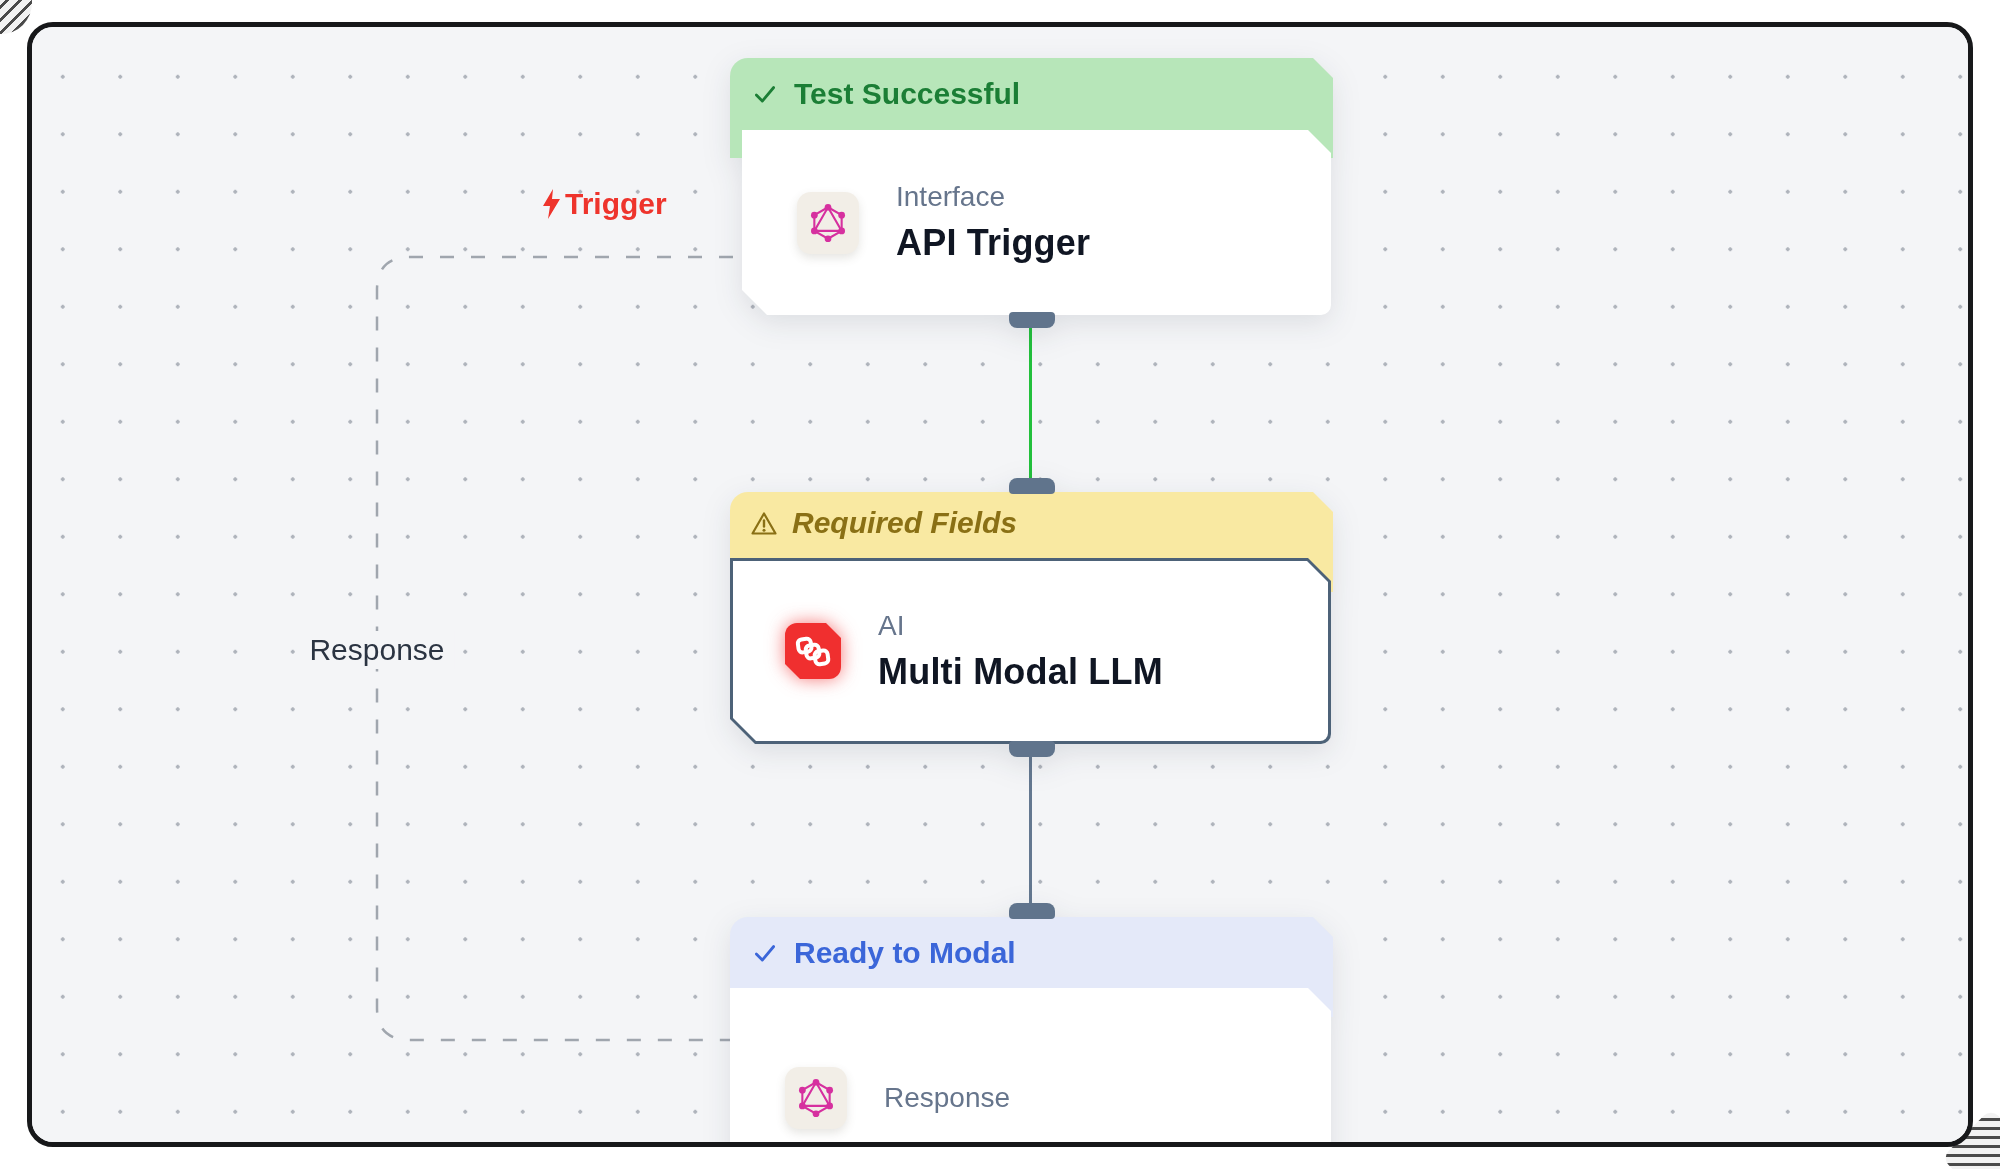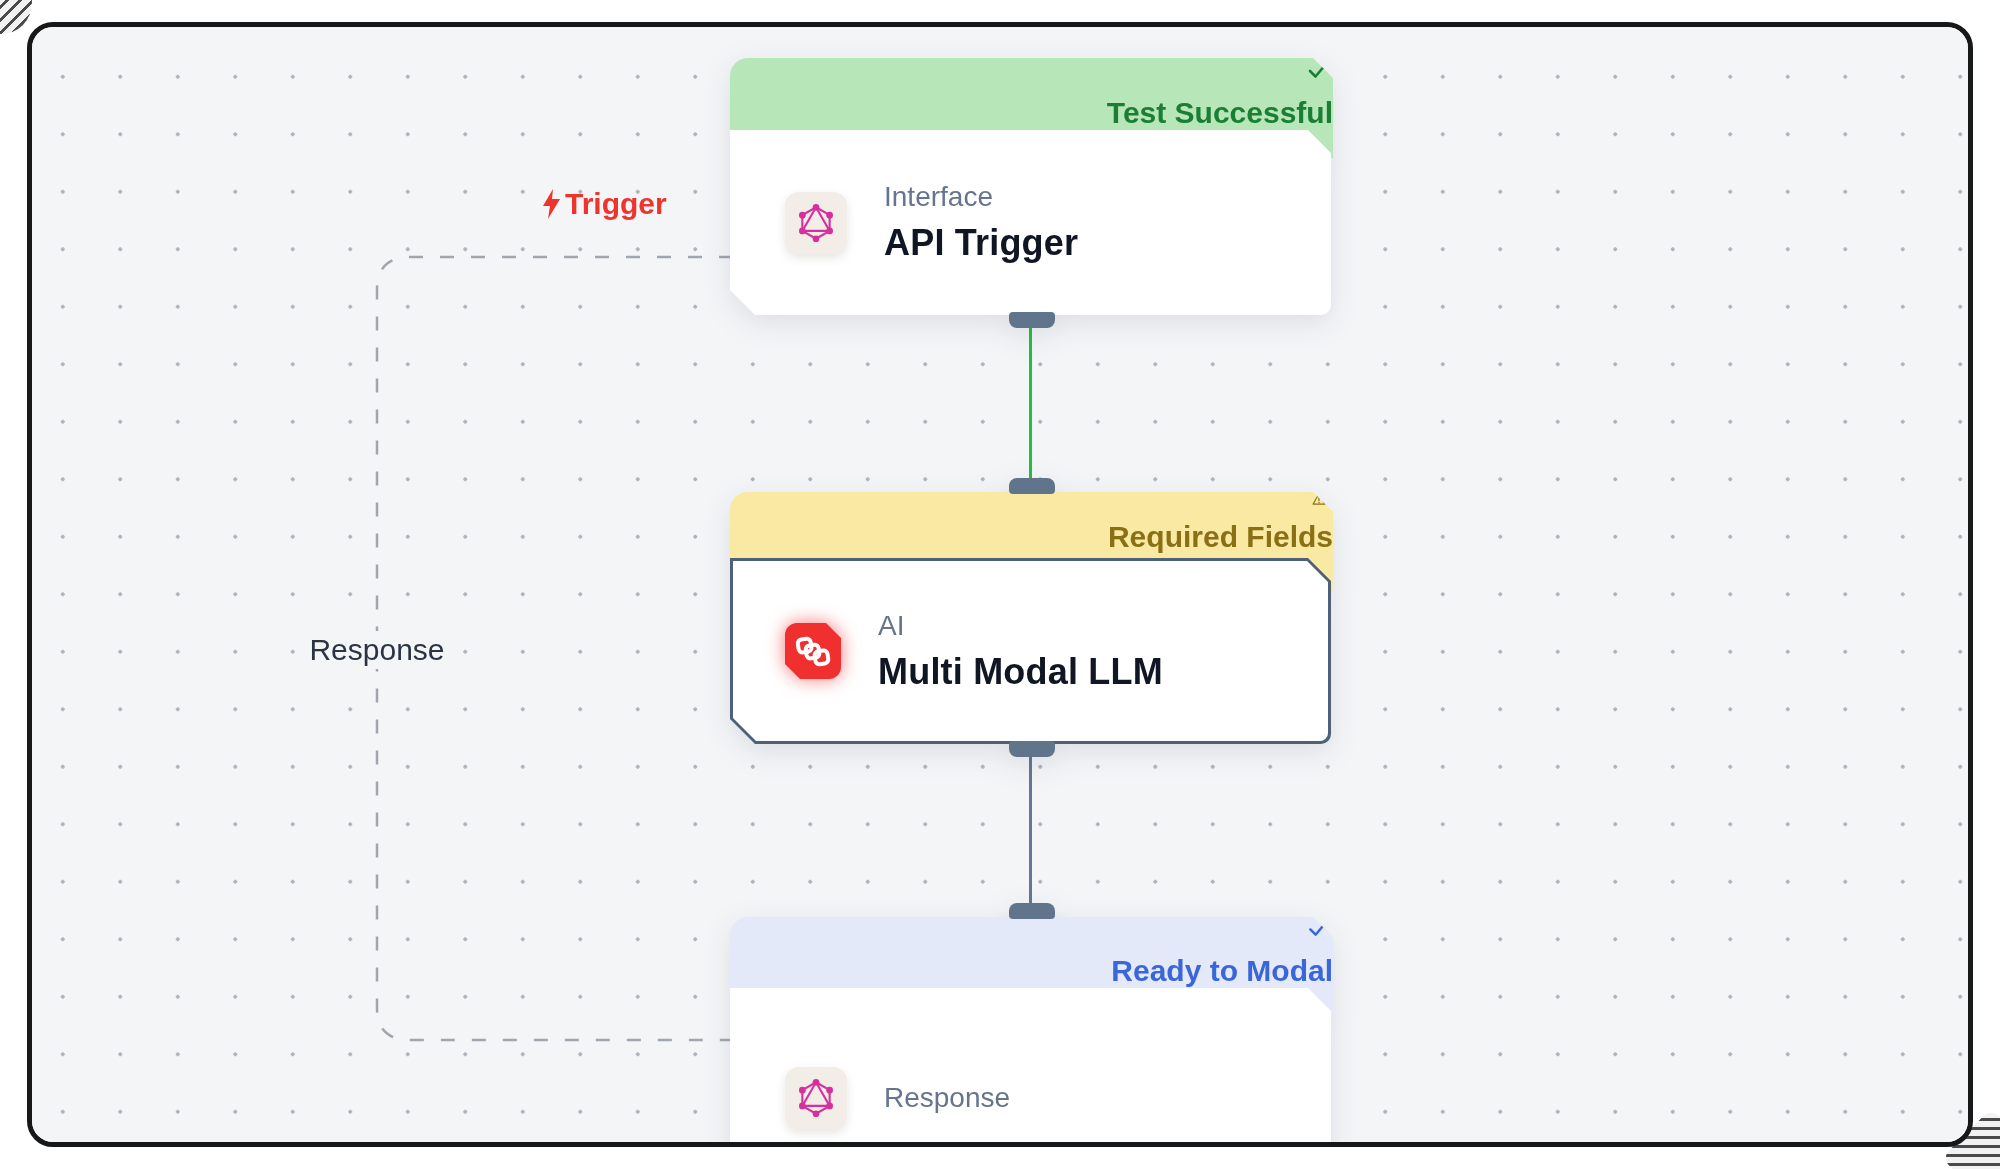--- a/index.html
+++ b/index.html
@@ -26,29 +26,29 @@
 
   .edge-label{position:absolute;z-index:4;font-size:30px;}
   .trigger-label{display:flex;align-items:center;gap:2px;color:#ee342c;font-weight:700;}
   .response-label{transform:translate(-50%,-50%);color:#2b3442;font-weight:500;
                   background:#f4f5f7;padding:2px 10px;}
 
   
   .node{position:absolute;width:603px;z-index:3;filter:drop-shadow(0 8px 14px rgba(20,30,50,0.10));}
   .node-header{position:absolute;left:0;top:0;right:0;height:100px;border-radius:18px 0 0 0;
                clip-path:polygon(0 0,calc(100% - 20px) 0,100% 20px,100% 100%,0 100%);}
-  .header-inner{display:flex;align-items:flex-end;gap:14px;padding-left:20px;font-size:30px;font-weight:600;flex-direction:column;}
+  .header-inner{display:flex;align-items:center;gap:14px;padding-left:20px;font-size:30px;font-weight:600;}
   .hdr-success{background:#b7e6b9;} .hdr-success .header-inner{color:#1b7e35;height:72px;}
-  .hdr-warning{background:#f9e9a2;} .hdr-warning .header-inner{color:#8a7015;height:62px;}
+  .hdr-warning{background:#f9e9a2;} .hdr-warning .header-inner{color:#8a7015;height:62px;font-style:italic;}
   .hdr-info{background:#e4e9f9;}    .hdr-info .header-inner{color:#3b66d9;height:71px;}
 
   .node-body{position:absolute;left:0;right:2px;bottom:0;background:#ffffff;border-radius:0 0 10px 0;
              clip-path:polygon(0 0,calc(100% - 23px) 0,100% 23px,100% 100%,25px 100%,0 calc(100% - 25px));
              display:flex;align-items:center;gap:37px;padding-left:55px;box-sizing:border-box;}
-  .node1 .node-body{top:72px;} .node3 .node-body{top:71px;}
+  .node1 .node-body{top:72px;margin-left:12px;} .node3 .node-body{top:71px;}
 
   
   .body-outline{position:absolute;left:0;right:2px;top:66px;bottom:0;background:#4d6278;border-radius:0 0 10px 0;
                 clip-path:polygon(0 0,calc(100% - 23px) 0,100% 23px,100% 100%,25px 100%,0 calc(100% - 25px));}
   .body-outline .body-inner{position:absolute;left:3px;right:3px;top:3px;bottom:3px;background:#ffffff;
                 border-radius:0 0 8px 0;
                 clip-path:polygon(0 0,calc(100% - 21px) 0,100% 21px,100% 100%,23px 100%,0 calc(100% - 23px));
                 display:flex;align-items:center;gap:37px;padding-left:52px;box-sizing:border-box;}
 
   .pill{position:absolute;left:50%;transform:translateX(-50%);width:46px;height:16px;background:#60748c;z-index:5;}

